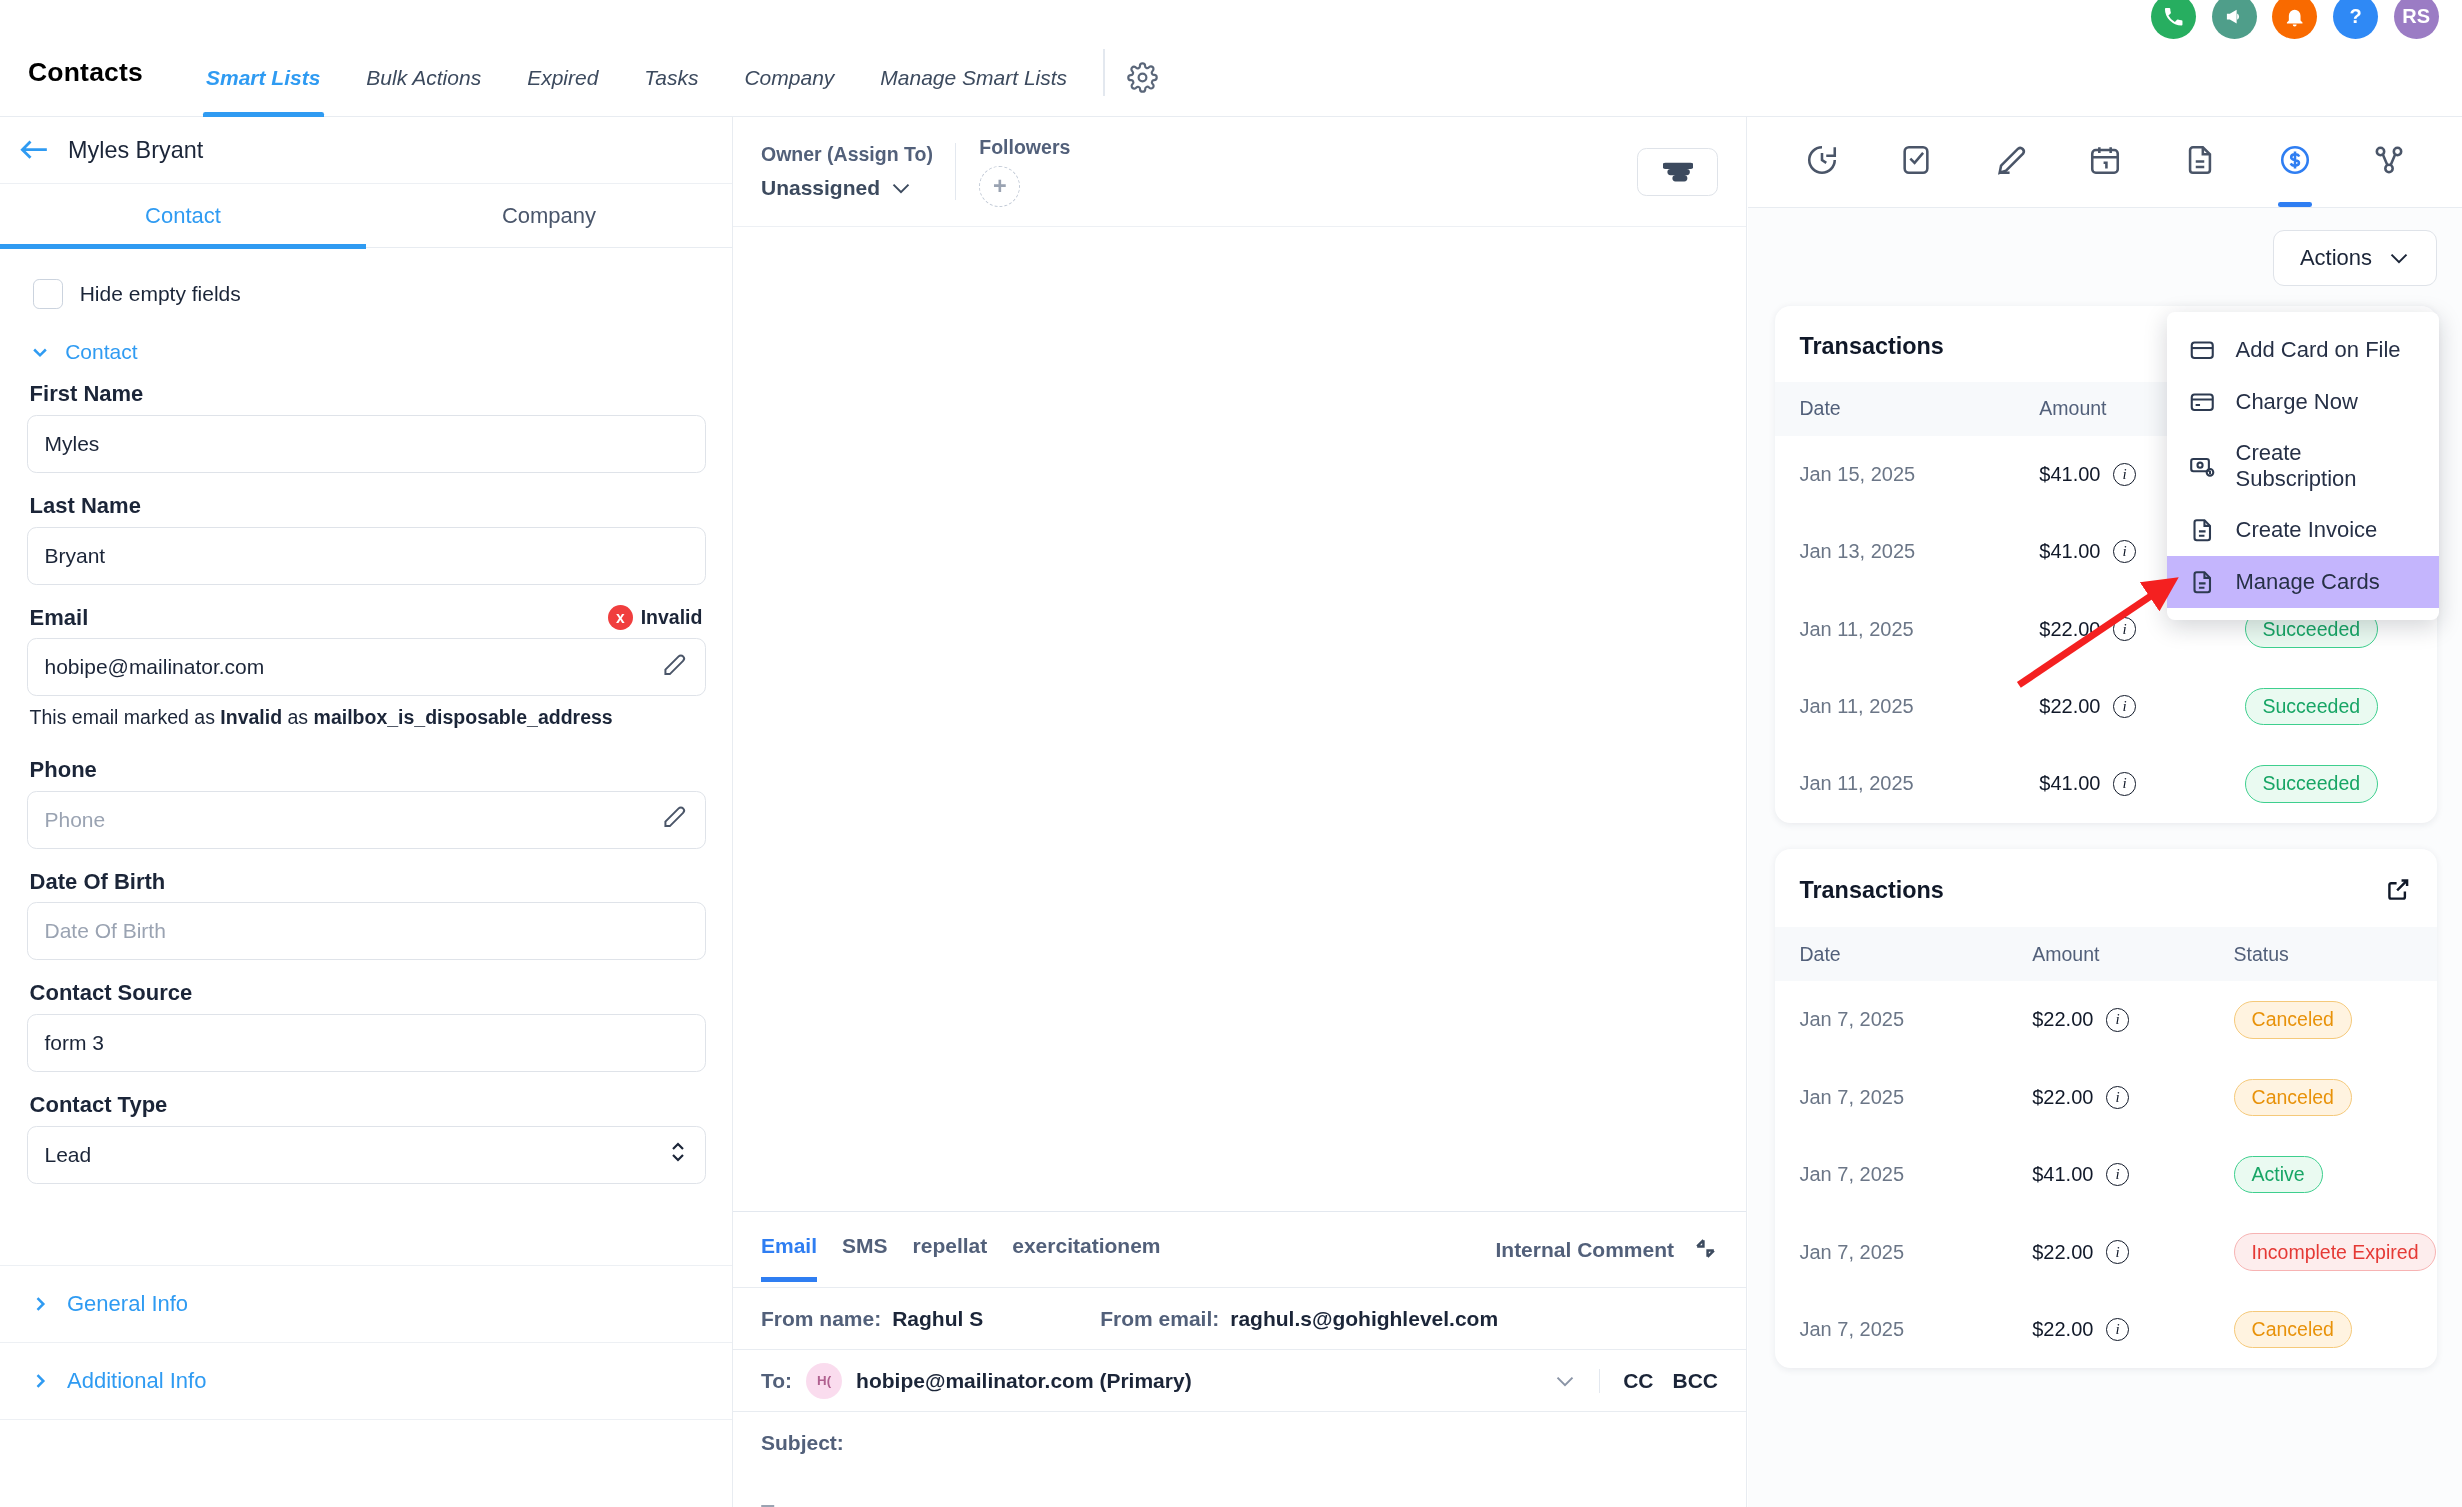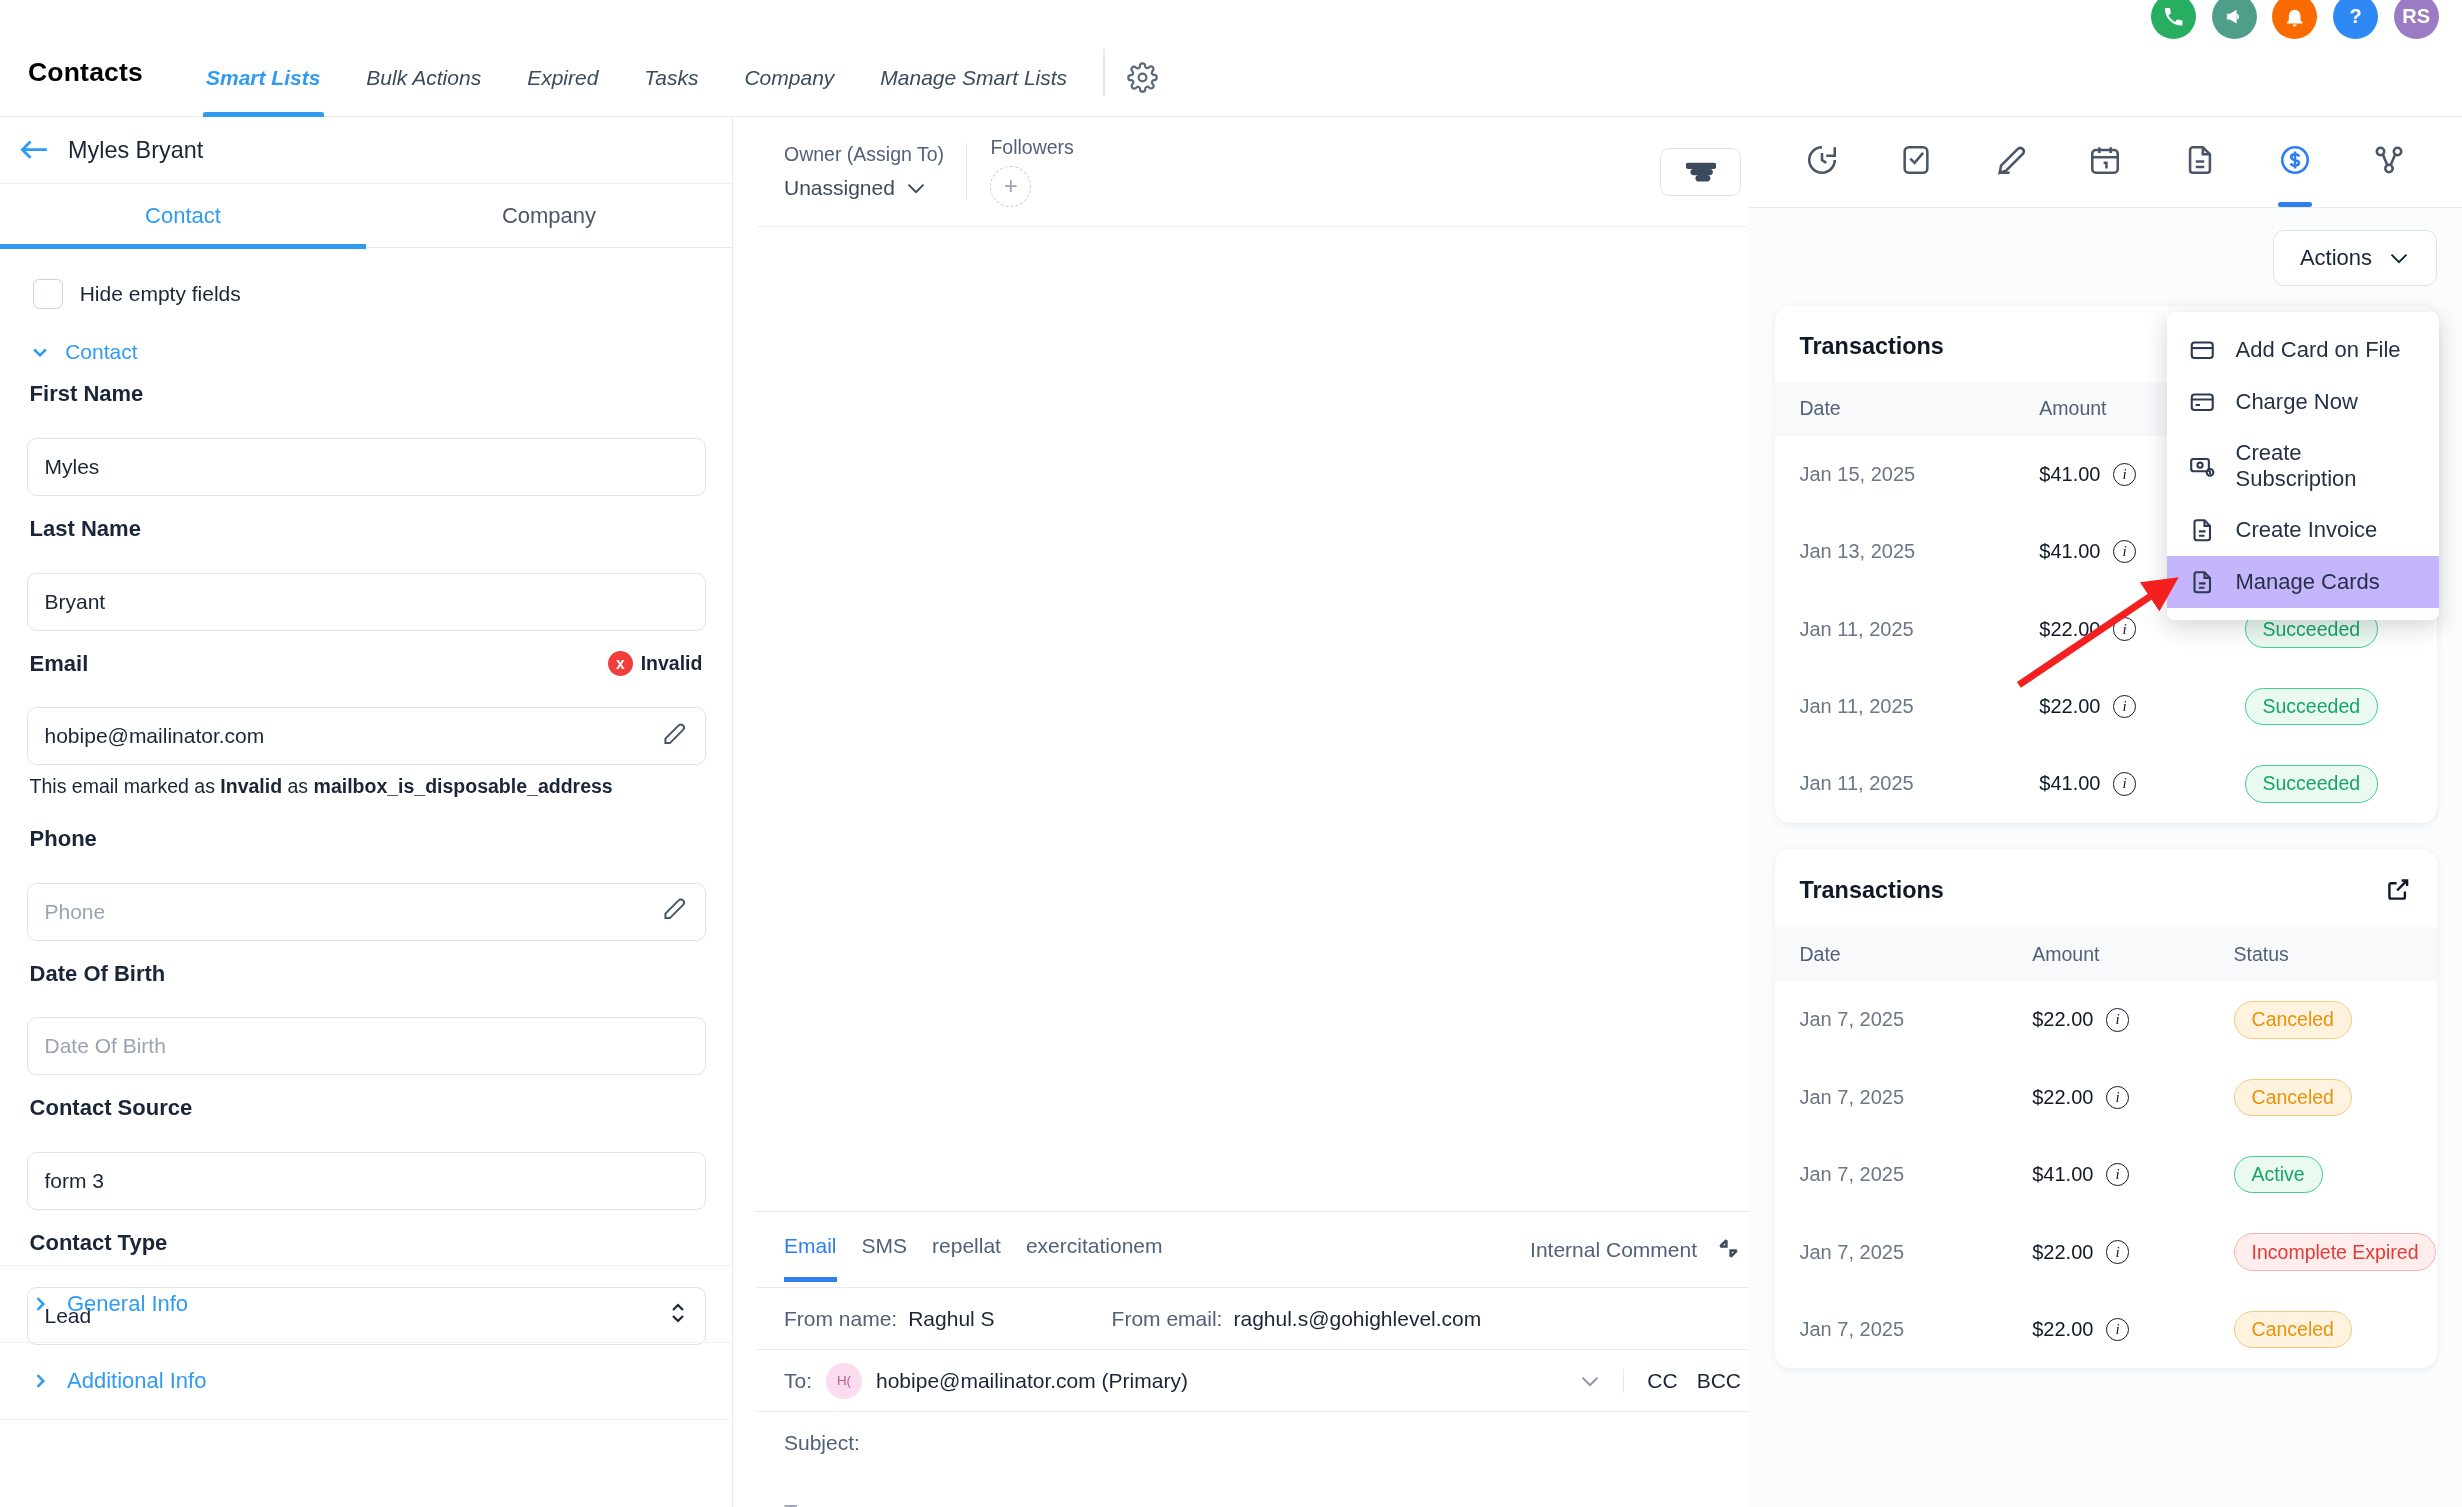--- a/index.html
+++ b/index.html
@@ -89,39 +89,38 @@
   .invalid-tag { display:flex; align-items:center; gap:7.8px; }
   .invalid-dot {
     width:25px;height:25px;border-radius:50%;background:#f03e3e;color:#fff;
     display:flex;align-items:center;justify-content:center;font-size:15.6px;font-weight:700;
   }
   .invalid-text { font-size:19.5px; color:#1b2538; font-weight:600; }
   .input-box {
     height: 58px; border:1.6px solid #dfe3e9; border-radius:9.4px; background:#fff;
     display:flex; align-items:center; padding: 0 17px; font-size:21px; color:#1b2538;
     justify-content: space-between;
-    margin-top: 23px;
   }
   .input-box.placeholder { color:#9aa3b2; }
   .pen-icon svg { width:26.5px; height:26.5px; stroke:#4a5568; fill:none; stroke-width:1.8; }
   .hint { font-size:19.5px; color:#1b2538; padding: 9.4px 3.1px 0 3.1px; }
   .hint b { font-weight:700; }
   .select-arrows svg { width: 20px; height: 28px; stroke:#1b2538; fill:none; stroke-width:2.2; }
 
   .accordion {
     border-top: 1.6px solid #edf0f4; padding: 25px 30px;
     display:flex; align-items:center; gap:17px; cursor:pointer;
   }
   .accordion .chev { width:20px; height:20px; stroke:#2f9bf2; fill:none; stroke-width:3; }
   .accordion-label { font-size:22px; color:#2f9bf2; font-weight:500; }
 
   
   .mid-panel {
-    position:absolute; top:117px; left:756px; width:1014px; height:1390px;
-    background:#fff; border-right:1.6px solid #e8ecf1;
+    position:absolute; top:117px; left:733px; width:1014px; height:1390px;
+    background:#fff; border-right:1.6px solid #e8ecf1;font-weight:bold;
   }
   .mid-head { height:109px; display:flex; align-items:center; padding: 0 28px; position:relative; }
   .owner-block { padding-right: 22px; border-right:1.6px solid #e3e8ef; }
   .owner-label { font-size:19.5px; color:#52607a; }
   .owner-val { font-size:21px; color:#3c4a5e; display:flex; align-items:center; gap:11px; margin-top:9.4px; cursor:pointer;}
   .owner-val svg { width:20px;height:14px;stroke:#3c4a5e;fill:none;stroke-width:2.4;}
   .followers-block { padding-left: 23.4px; }
   .followers-label { font-size:19.5px; color:#52607a; }
   .follower-add {
     margin-top:7.8px; width:41px;height:41px;border-radius:50%;

